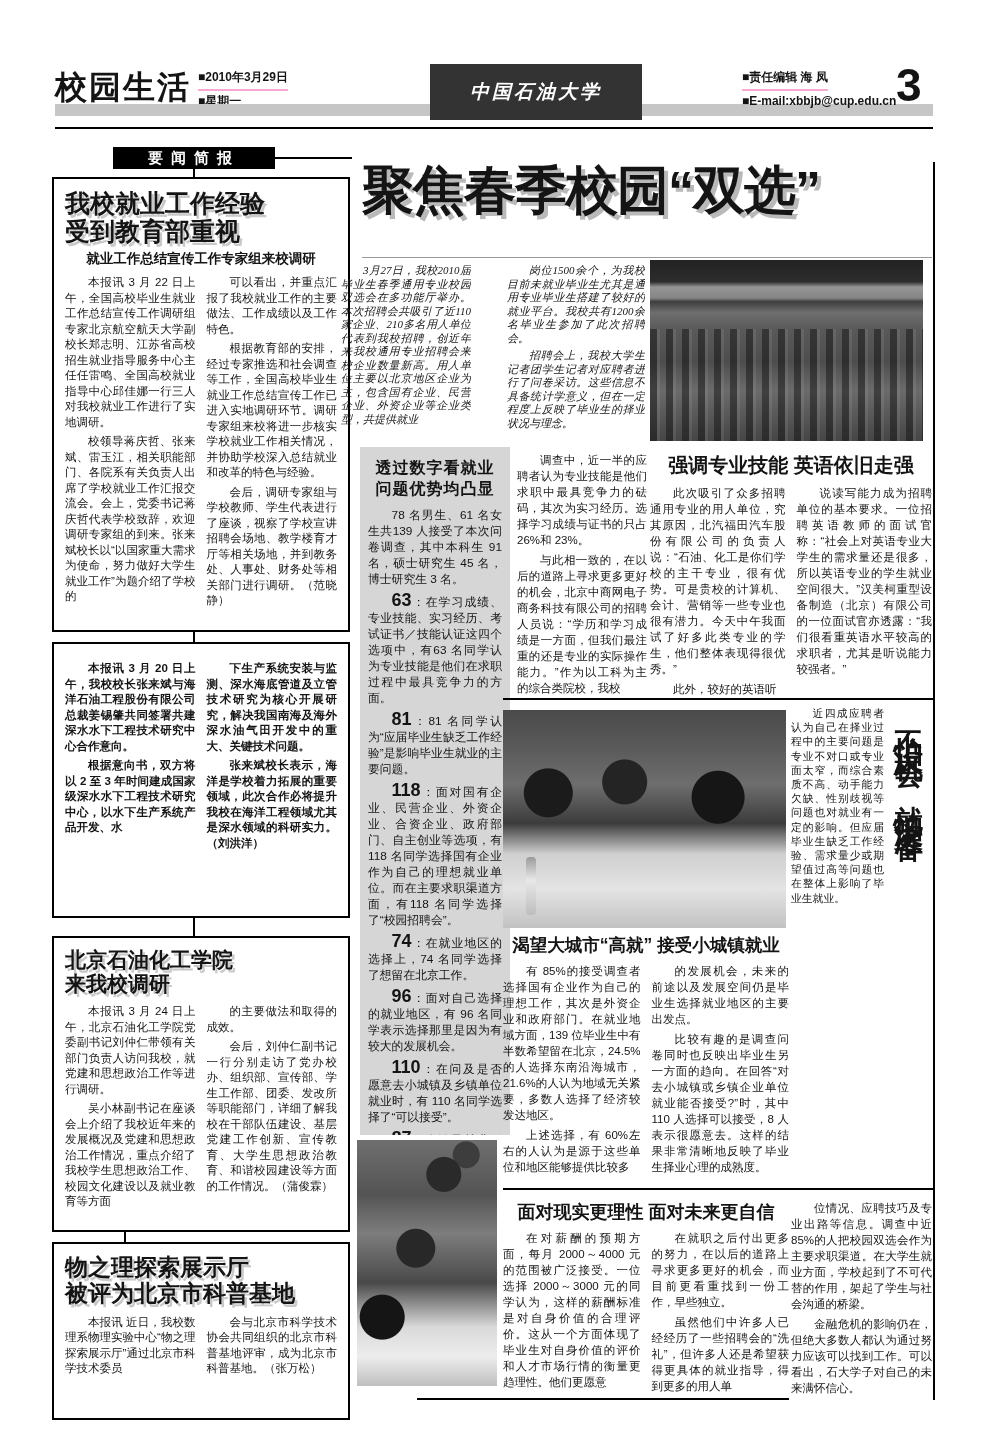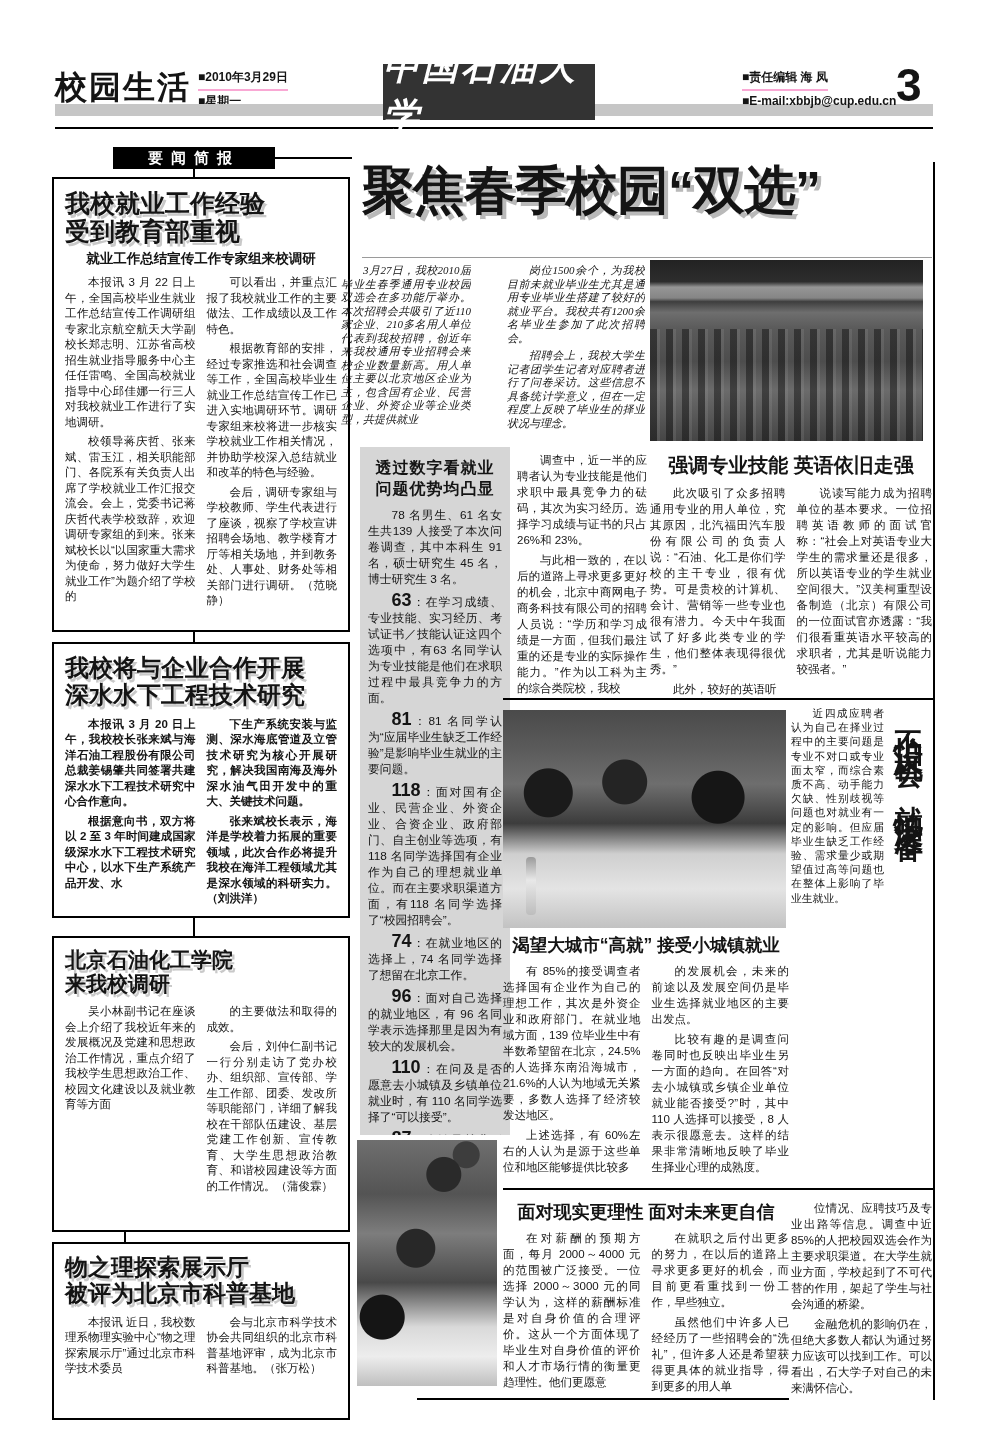--- a/index.html
+++ b/index.html
@@ -7,21 +7,21 @@
         font-family:"Liberation Sans","DejaVu Sans",sans-serif;color:#141414;overflow:hidden;}
   .abs{position:absolute;}
   p{margin:0 0 4px 0;text-indent:2em;text-align:justify;}
   .clip{overflow:hidden;}
   
   .brand{font-size:32px;font-weight:900;letter-spacing:2px;}
   .hdr-block{font-size:12px;font-weight:bold;line-height:1.25;}
   .hdr-block .l1{display:inline-block;padding-bottom:4px;border-bottom:2px solid #f9a8d4;margin-bottom:3px;}
   .masthead{background:#333;color:#fff;display:flex;align-items:center;justify-content:center;
             font-family:"DejaVu Serif","Liberation Serif",serif;font-style:italic;font-weight:bold;
-            font-size:36px;letter-spacing:3px;z-index:3;}
+            font-size:19px;letter-spacing:3px;z-index:3;margin-left:47px;}
   .pageno{font-size:46px;font-weight:900;line-height:1;}
   .graybar{background:#c6c6c6;}
   .rule{background:#000;}
   .rule-thin{background:#9a9a9a;}
   
   .brief-tab{background:#000;color:#fff;font-size:15px;font-weight:bold;letter-spacing:8px;
              display:flex;align-items:center;justify-content:center;}
   .art-box{border:2px solid #000;box-sizing:border-box;padding:9px 11px;background:#fff;}
   .art-title{font-family:"Liberation Serif","DejaVu Serif",serif;font-weight:900;text-align:left;
              line-height:1.12;text-shadow:2.5px 2.5px 0 #c9c9c9;margin:2px 0 4px 0;}
@@ -89,44 +89,41 @@
       <div class="col">
         <p>可以看出，并重点汇报了我校就业工作的主要做法、工作成绩以及工作特色。</p>
         <p>根据教育部的安排，经过专家推选和社会调查等工作，全国高校毕业生就业工作总结宣传工作已进入实地调研环节。调研专家组来校将进一步核实学校就业工作相关情况，并协助学校深入总结就业和改革的特色与经验。</p>
         <p>会后，调研专家组与学校教师、学生代表进行了座谈，视察了学校宣讲招聘会场地、教学楼育才厅等相关场地，并到教务处、人事处、财务处等相关部门进行调研。（范晓静）</p>
       </div>
     </div>
   </div>
   <div class="abs rule" style="left:193px;top:632px;width:2px;height:10px;"></div>
 
   <div class="abs art-box clip" style="left:52px;top:642px;width:298px;height:276px;">
-    <div class="art-title" style="font-size:24px;">
-      <span>我校将与企业合作开展</span><br>
-      <span>深水水下工程技术研究</span>
-    </div>
     <div class="cols body-left" style="margin-top:8px;font-weight:bold;">
       <div class="col">
         <p>本报讯 3 月 20 日上午，我校校长张来斌与海洋石油工程股份有限公司总裁姜锡肇共同签署共建深水水下工程技术研究中心合作意向。</p>
         <p>根据意向书，双方将以 2 至 3 年时间建成国家级深水水下工程技术研究中心，以水下生产系统产品开发、水</p>
       </div>
       <div class="col">
         <p>下生产系统安装与监测、深水海底管道及立管技术研究为核心开展研究，解决我国南海及海外深水油气田开发中的重大、关键技术问题。</p>
         <p>张来斌校长表示，海洋是学校着力拓展的重要领域，此次合作必将提升我校在海洋工程领域尤其是深水领域的科研实力。（刘洪洋）</p>
       </div>
     </div>
   </div>
   <div class="abs rule" style="left:193px;top:918px;width:2px;height:18px;"></div>
 
   <div class="abs art-box clip" style="left:52px;top:936px;width:298px;height:296px;">
     <div class="art-title" style="font-size:21px;">
       <span>北京石油化工学院</span><br>
       <span>来我校调研</span>
     </div>
     <div class="cols body-left" style="margin-top:8px;">
       <div class="col">
+        <p>本报讯 3 月 24 日上午，北京石油化工学院党委副书记刘仲仁带领有关部门负责人访问我校，就党建和思想政治工作等进行调研。</p>
         <p>吴小林副书记在座谈会上介绍了我校近年来的发展概况及党建和思想政治工作情况，重点介绍了我校学生思想政治工作、校园文化建设以及就业教育等方面</p>
       </div>
       <div class="col">
         <p>的主要做法和取得的成效。</p>
         <p>会后，刘仲仁副书记一行分别走访了党办校办、组织部、宣传部、学生工作部、团委、发改所等职能部门，详细了解我校在干部队伍建设、基层党建工作创新、宣传教育、大学生思想政治教育、和谐校园建设等方面的工作情况。（蒲俊霖）</p>
       </div>
     </div>
   </div>
   <div class="abs rule" style="left:124px;top:1232px;width:2px;height:10px;"></div>
 

